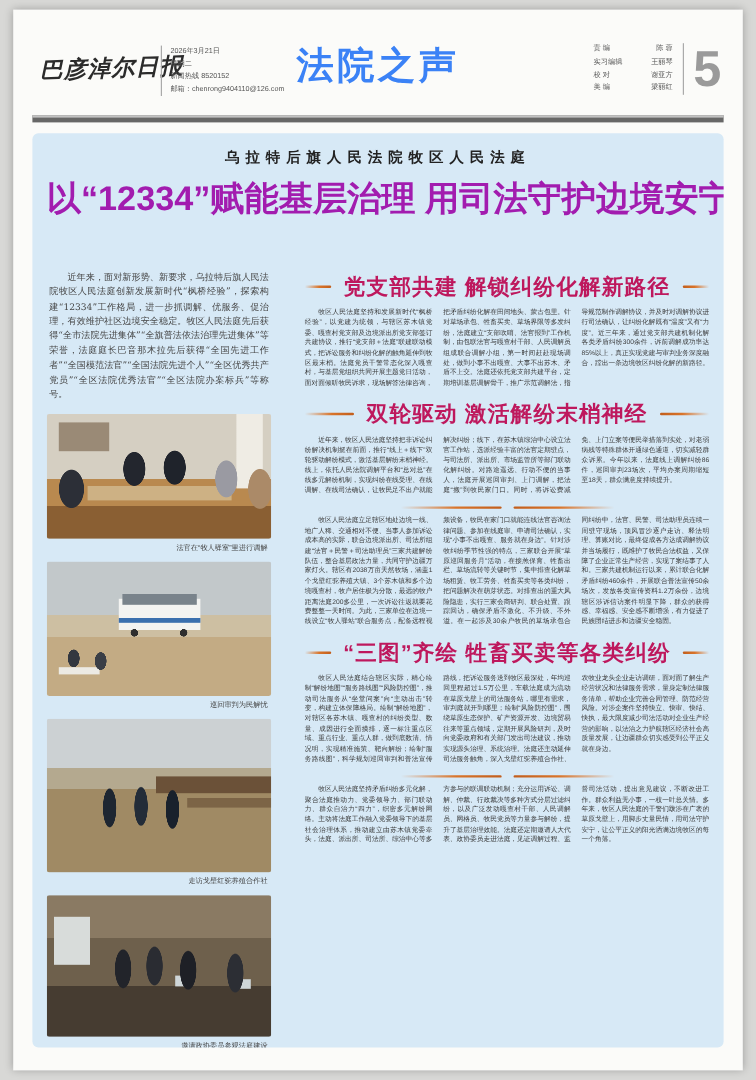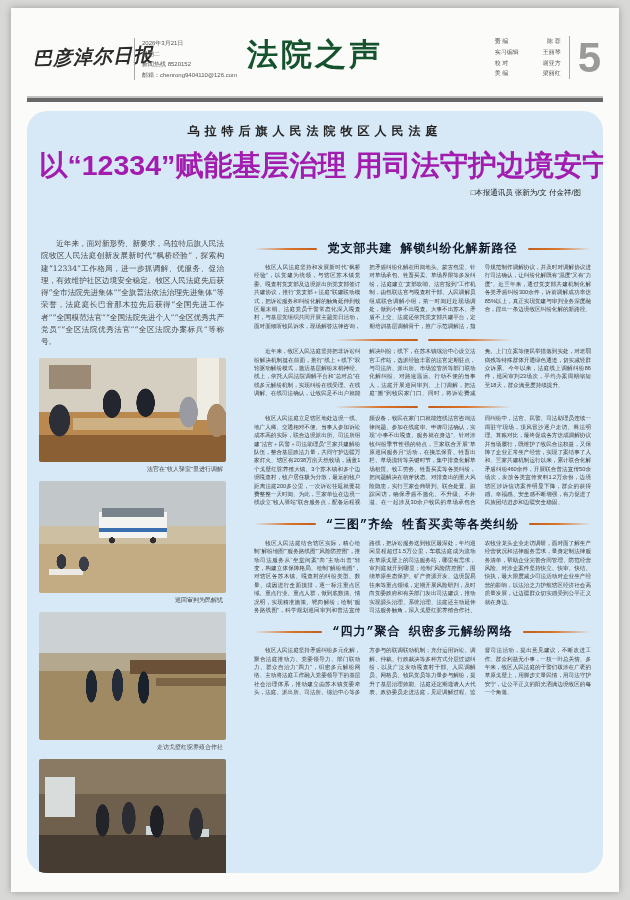--- a/index.html
+++ b/index.html
@@ -19,30 +19,30 @@
     font-size:19px;font-weight:bold;font-style:italic;color:#2b2b2b;
     transform:rotate(-2deg);letter-spacing:1px;white-space:nowrap;
   }
   .dateblock{
     position:absolute;left:123px;top:30px;border-left:1px solid #aaa;
     padding-left:7px;font-size:6px;line-height:1.75;color:#555;white-space:nowrap;
   }
   .ptitle{
     position:absolute;left:50%;top:26px;transform:translateX(-50%);
     font-family:"DejaVu Serif",serif;font-size:31px;font-weight:900;
-    letter-spacing:3px;color:#14532d;white-space:nowrap;
+    letter-spacing:3px;color:#3b82f6;white-space:nowrap;
   }
   .staffwrap{position:absolute;right:18px;top:28px;display:flex;align-items:center;gap:8px;}
   .staff{font-size:6px;color:#555;line-height:1.8;border-right:1px solid #aaa;padding-right:8px;}
   .staff .row{display:flex;justify-content:space-between;width:66px;}
   .pagenum{font-size:42px;font-weight:bold;color:#9a9a9a;line-height:1;}
   .rule{margin:0 16px;height:4px;background:#676767;border-top:2px solid #c2c2c2;}
   
   .panel{
-    margin:9px 16px 0;height:762px;background:#d7e9f6;border-radius:20px;
+    margin:9px 16px 0;height:762px;background:#d7e9f6;border-radius:5px;
     padding:8px 12px;box-sizing:border-box;overflow:hidden;
   }
   .kicker{
     text-align:center;font-size:12px;font-weight:bold;letter-spacing:5px;
     color:#222;margin-top:4px;
   }
   .headline{
     text-align:center;font-size:28.5px;font-weight:900;color:#a21caf;
     margin:7px 0 3px;letter-spacing:0px;white-space:nowrap;
   }
@@ -89,21 +89,21 @@
     radial-gradient(11px 26px at 48% 50%, #2a2c32 60%, transparent 64%),
     radial-gradient(11px 26px at 63% 53%, #1e2026 60%, transparent 64%),
     radial-gradient(11px 26px at 84% 55%, #2c2e34 60%, transparent 64%),
     linear-gradient(#cfd6d8,#cfd6d8) 62% 62%/14px 9px no-repeat,
     linear-gradient(#cfd6d8,#cfd6d8) 90% 64%/12px 8px no-repeat,
     linear-gradient(#8a7a63 0 30%, #6e604c 30% 64%, #463c31 64% 100%);}
   
   .rightcol{flex:1;min-width:0;}
   .sec{margin-bottom:9px;}
   .sechead{display:flex;align-items:center;justify-content:center;gap:10px;margin:4px 0 6px;}
-  .sechead .t{font-size:12px;font-weight:bold;color:#0f172a;letter-spacing:1px;white-space:nowrap;font-family:Liberation Mono, monospace;}
+  .sechead .t{font-size:18px;font-weight:bold;color:#be185d;letter-spacing:1px;white-space:nowrap;}
   .hl{width:84px;height:2px;border-radius:1px;}
   .hl.l{background:linear-gradient(90deg,rgba(217,116,42,0) 0%,#d9742a 55%,#c25e1c 100%);}
   .hl.r{background:linear-gradient(270deg,rgba(217,116,42,0) 0%,#d9742a 55%,#c25e1c 100%);}
   .secbody{
     column-count:3;column-gap:9px;font-size:5.6px;line-height:1.5;
     color:#3a3a3a;text-align:justify;text-indent:2em;
   }
 </style>
 </head>
 <body>
@@ -140,21 +140,20 @@
       </div>
       <div class="pagenum">5</div>
     </div>
   </div>
 
   <div class="rule"></div>
 
   <div class="panel">
     <div class="kicker">乌拉特后旗人民法院牧区人民法庭</div>
     <h1 class="headline">以“12334”赋能基层治理 用司法守护边境安宁</h1>
-    <div class="byline">□本报通讯员  张新为/文  付金祥/图</div>
 
     <div class="content">
 
       <aside class="leftcol">
         <p class="intro">近年来，面对新形势、新要求，乌拉特后旗人民法院牧区人民法庭创新发展新时代“枫桥经验”，探索构建“12334”工作格局，进一步抓调解、优服务、促治理，有效维护社区边境安全稳定。牧区人民法庭先后获得“全市法院先进集体”“全旗普法依法治理先进集体”等荣誉，法庭庭长巴音那木拉先后获得“全国先进工作者”“全国模范法官”“全国法院先进个人”“全区优秀共产党员”“全区法院优秀法官”“全区法院办案标兵”等称号。</p>
 
         <div class="photo p1"></div>
         <div class="caption">法官在“牧人驿室”里进行调解</div>
 
         <div class="photo p2"></div>
@@ -174,20 +173,21 @@
             <span class="hl l"></span>
             <span class="t">党支部共建 解锁纠纷化解新路径</span>
             <span class="hl r"></span>
           </div>
           <div class="secbody">牧区人民法庭坚持和发展新时代“枫桥经验”，以党建为统领，与辖区苏木镇党委、嘎查村党支部及边境派出所党支部签订共建协议，推行“党支部＋法庭”联建联动模式，把诉讼服务和纠纷化解的触角延伸到牧区最末梢。法庭党员干警常态化深入嘎查村，与基层党组织共同开展主题党日活动，面对面倾听牧民诉求，现场解答法律咨询，把矛盾纠纷化解在田间地头、蒙古包里。针对草场承包、牲畜买卖、草场界限等多发纠纷，法庭建立“支部吹哨、法官报到”工作机制，由包联法官与嘎查村干部、人民调解员组成联合调解小组，第一时间赶赴现场调处，做到小事不出嘎查、大事不出苏木、矛盾不上交。法庭还依托党支部共建平台，定期培训基层调解骨干，推广示范调解法，指导规范制作调解协议，并及时对调解协议进行司法确认，让纠纷化解既有“温度”又有“力度”。近三年来，通过党支部共建机制化解各类矛盾纠纷300余件，诉前调解成功率达85%以上，真正实现党建与审判业务深度融合，蹚出一条边境牧区纠纷化解的新路径。</div>
         </div>
 
         <div class="sec">
           <div class="sechead">
             <span class="hl l"></span>
+            <span class="t">双轮驱动 激活解纷末梢神经</span>
             <span class="hl r"></span>
           </div>
           <div class="secbody">近年来，牧区人民法庭坚持把非诉讼纠纷解决机制挺在前面，推行“线上＋线下”双轮驱动解纷模式，激活基层解纷末梢神经。线上，依托人民法院调解平台和“总对总”在线多元解纷机制，实现纠纷在线受理、在线调解、在线司法确认，让牧民足不出户就能解决纠纷；线下，在苏木镇综治中心设立法官工作站，选派经验丰富的法官定期驻点，与司法所、派出所、市场监管所等部门联动化解纠纷。对路途遥远、行动不便的当事人，法庭开展巡回审判、上门调解，把法庭“搬”到牧民家门口。同时，将诉讼费减免、上门立案等便民举措落到实处，对老弱病残等特殊群体开通绿色通道，切实减轻群众诉累。今年以来，法庭线上调解纠纷86件，巡回审判23场次，平均办案周期缩短至18天，群众满意度持续提升。</div>
         </div>
 
         <div class="sec">
           <div class="sechead">
             <span class="hl l"></span>
             <span class="hl r"></span>
           </div>
@@ -199,21 +199,20 @@
             <span class="hl l"></span>
             <span class="t">“三图”齐绘 牲畜买卖等各类纠纷</span>
             <span class="hl r"></span>
           </div>
           <div class="secbody">牧区人民法庭结合辖区实际，精心绘制“解纷地图”“服务路线图”“风险防控图”，推动司法服务从“坐堂问案”向“主动出击”转变，构建立体保障格局。绘制“解纷地图”，对辖区各苏木镇、嘎查村的纠纷类型、数量、成因进行全面摸排，逐一标注重点区域、重点行业、重点人群，做到底数清、情况明，实现精准施策、靶向解纷；绘制“服务路线图”，科学规划巡回审判和普法宣传路线，把诉讼服务送到牧区最深处，年均巡回里程超过1.5万公里，车载法庭成为流动在草原戈壁上的司法服务站，哪里有需求，审判庭就开到哪里；绘制“风险防控图”，围绕草原生态保护、矿产资源开发、边境贸易往来等重点领域，定期开展风险研判，及时向党委政府和有关部门发出司法建议，推动实现源头治理、系统治理。法庭还主动延伸司法服务触角，深入戈壁红驼养殖合作社、农牧业龙头企业走访调研，面对面了解生产经营状况和法律服务需求，量身定制法律服务清单，帮助企业完善合同管理、防范经营风险。对涉企案件坚持快立、快审、快结、快执，最大限度减少司法活动对企业生产经营的影响，以法治之力护航辖区经济社会高质量发展，让边疆群众切实感受到公平正义就在身边。</div>
         </div>
 
         <div class="sec">
           <div class="sechead">
             <span class="hl l"></span>
-            <span class="t">“四力”聚合 织密多元解纷网络</span>
             <span class="hl r"></span>
           </div>
           <div class="secbody">牧区人民法庭坚持矛盾纠纷多元化解，聚合法庭推动力、党委领导力、部门联动力、群众自治力“四力”，织密多元解纷网络。主动将法庭工作融入党委领导下的基层社会治理体系，推动建立由苏木镇党委牵头，法庭、派出所、司法所、综治中心等多方参与的联调联动机制；充分运用诉讼、调解、仲裁、行政裁决等多种方式分层过滤纠纷，以及广泛发动嘎查村干部、人民调解员、网格员、牧民党员等力量参与解纷，提升了基层治理效能。法庭还定期邀请人大代表、政协委员走进法庭，见证调解过程、监督司法活动，提出意见建议，不断改进工作。群众利益无小事，一枝一叶总关情。多年来，牧区人民法庭的干警们跋涉在广袤的草原戈壁上，用脚步丈量民情，用司法守护安宁，让公平正义的阳光洒满边境牧区的每一个角落。</div>
         </div>
 
       </div>
     </div>
   </div>
 </div>
 

